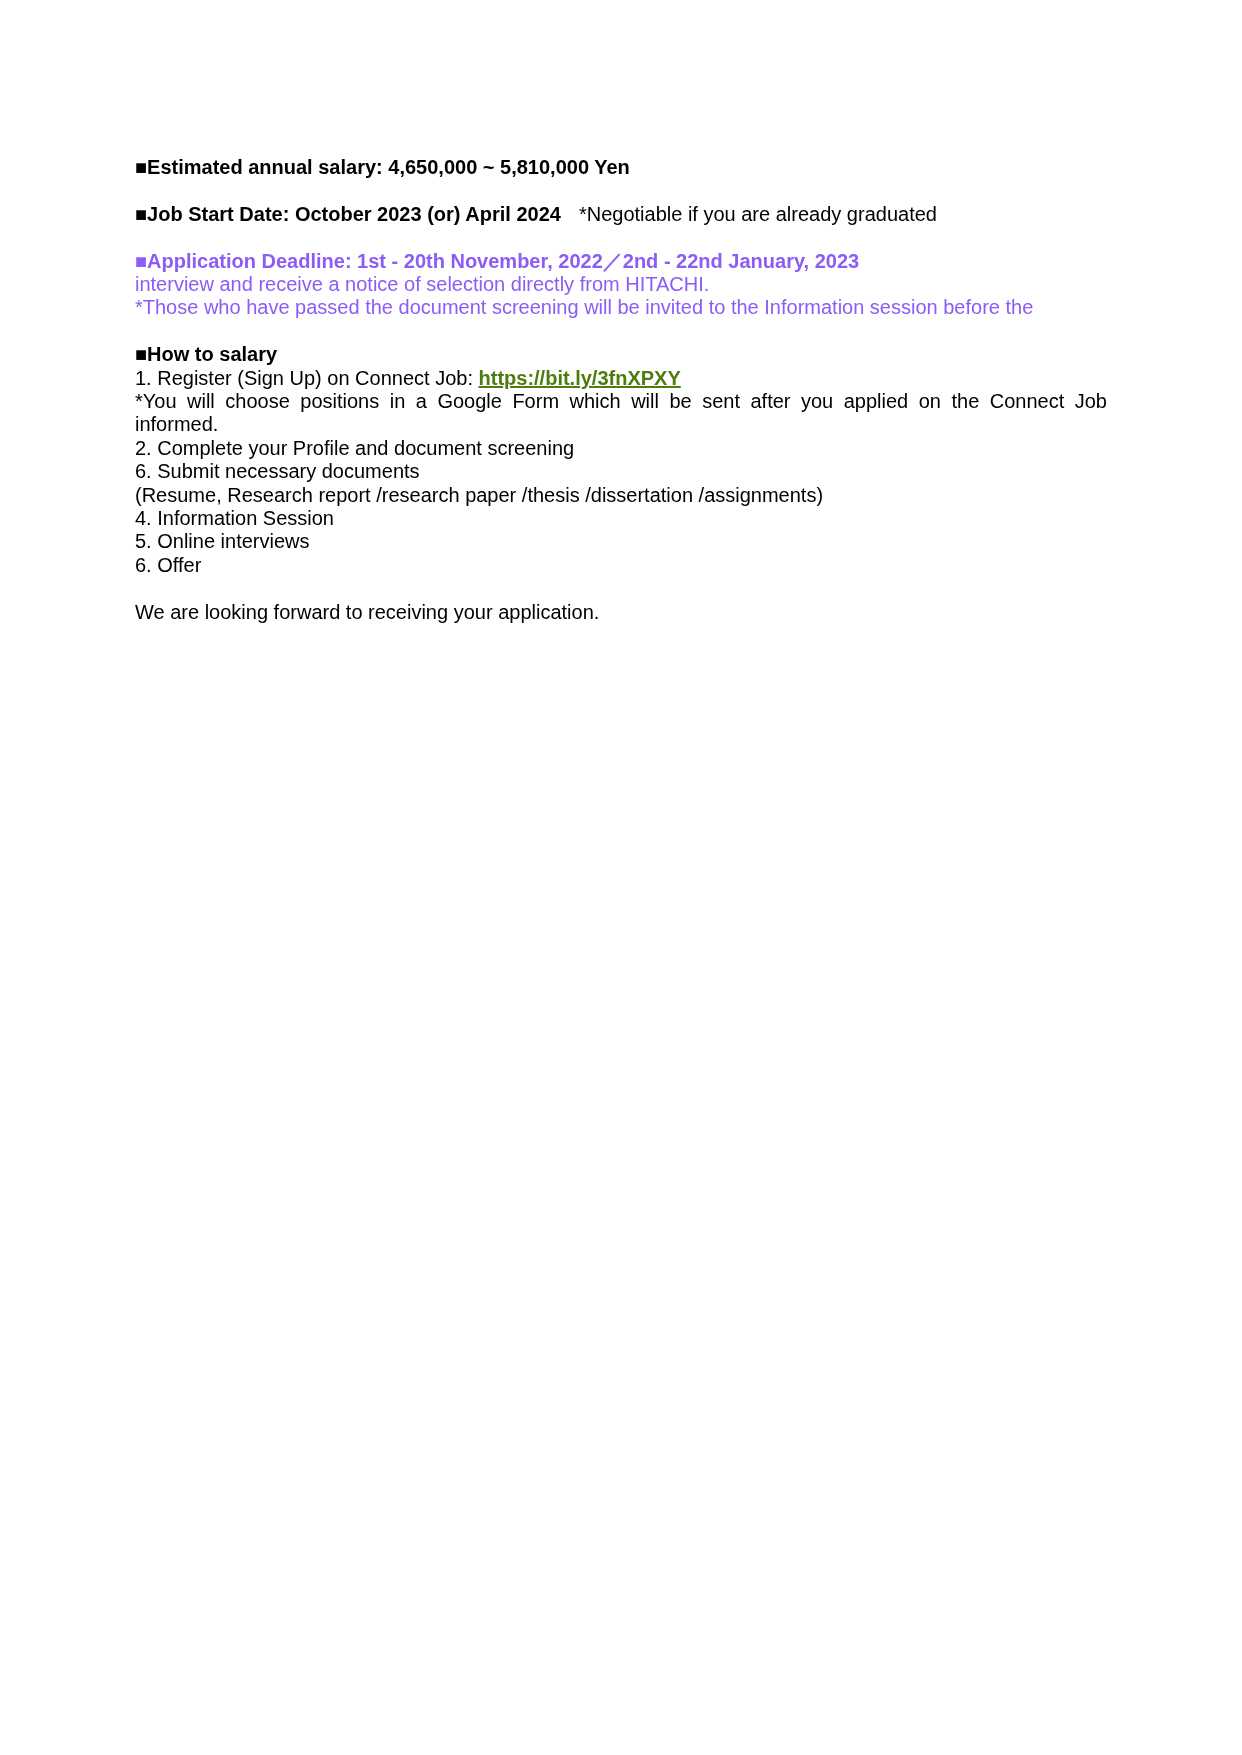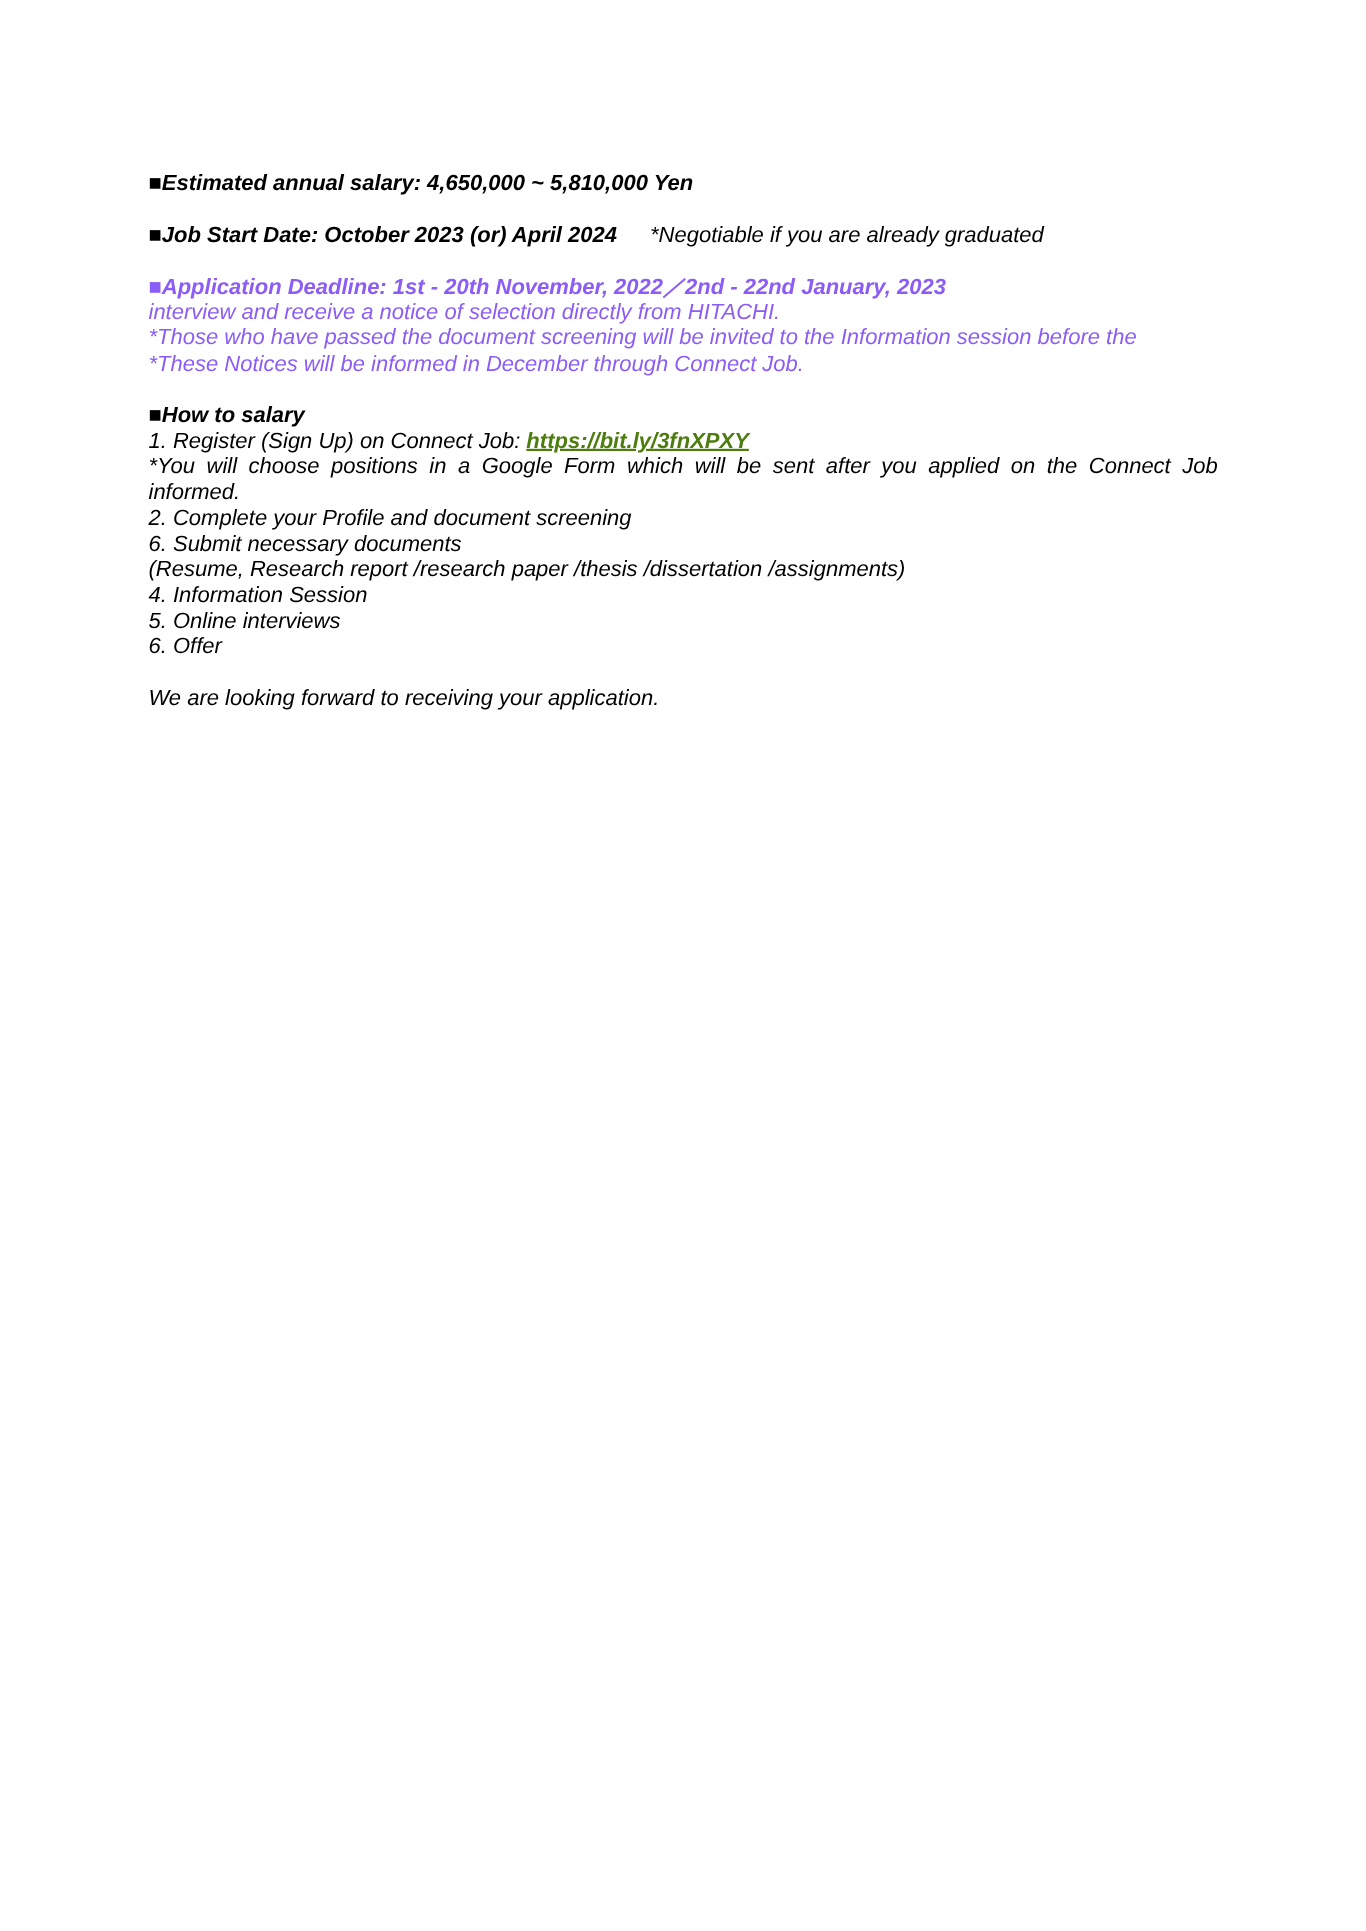--- a/index.html
+++ b/index.html
@@ -15,42 +15,41 @@
     font-family: "Liberation Sans", "DejaVu Sans", sans-serif;
     color: #000000;
   }
   .doc-content {
     position: absolute;
     left: 135px;
     top: 156px;
     width: 972px;
     font-size: 20px;
     line-height: 23.4px;
-    font-style: italic;
   }
   .line {
     white-space: nowrap;
   }
   .gap {
     height: 23.4px;
   }
   .bold {
     font-weight: 700;
   }
   .red {
     color: #8b5cf6;
   }
   .justify-line {
     white-space: nowrap;
     text-align: justify;
     text-align-last: justify;
   }
   .note-inline {
     font-weight: 400;
-    margin-left: 30px;
+    margin-left: 18px;
   }
   .doc-link {
     color: #4d7c0f;
     font-weight: 700;
     text-decoration: underline;
     cursor: pointer;
   }
 </style>
 </head>
 <body>
@@ -66,21 +65,20 @@
   </div>
 
   <div class="gap"></div>
 
   <div class="line bold red">■Application Deadline: 1st - 20th November, 2022／2nd - 22nd January, 2023</div>
 
   <div class="line red">interview and receive a notice of selection directly from HITACHI.</div>
 
   <div class="line red">*Those who have passed the document screening will be invited to the Information session before the</div>
 
-  <div class="line red">*These Notices will be informed in December through Connect Job.</div>
 
   <div class="gap"></div>
 
   <div class="line bold">■How to salary</div>
 
   <div class="line">
     <span>1. Register (Sign Up) on Connect Job: </span><a class="doc-link">https://bit.ly/3fnXPXY</a>
   </div>
 
   <div class="justify-line">*You will choose positions in a Google Form which will be sent after you applied on the Connect Job</div>

